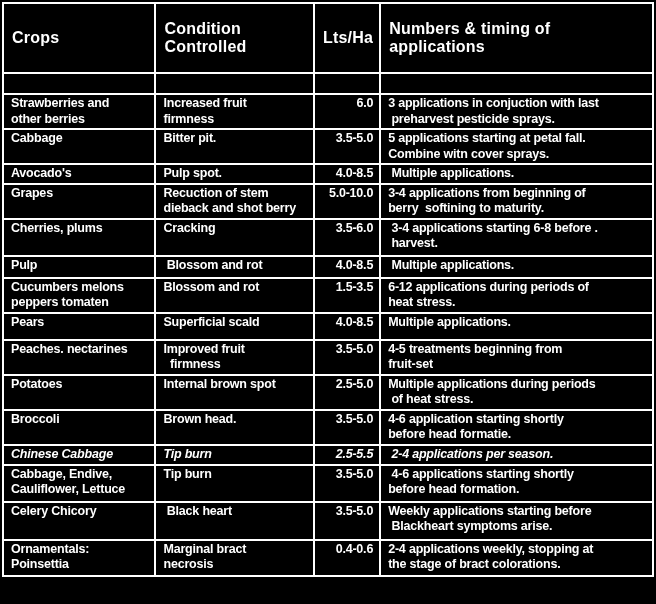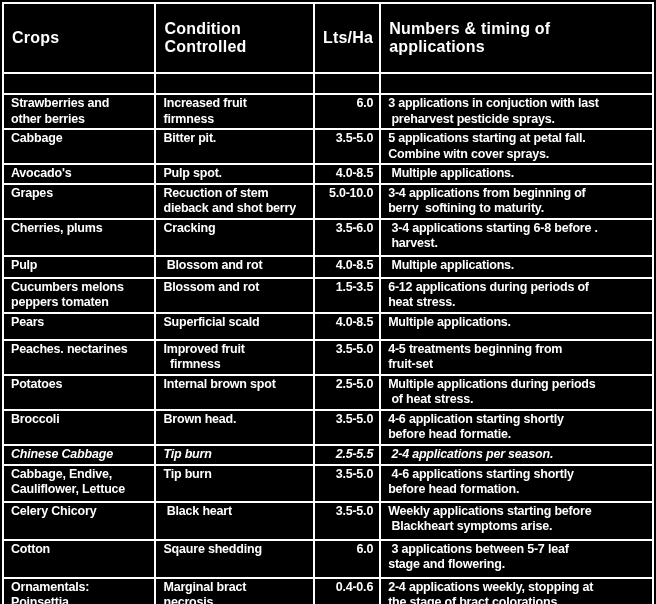--- a/index.html
+++ b/index.html
@@ -172,27 +172,20 @@
     <td> 4-6 applications starting shortly
 before head formation.</td>
   </tr>
   <tr class="rh38">
     <td>Celery Chicory</td>
     <td> Black heart</td>
     <td class="rate">3.5-5.0</td>
     <td>Weekly applications starting before
  Blackheart symptoms arise.</td>
   </tr>
-  <tr class="rh38">
-    <td>Cotton</td>
-    <td>Sqaure shedding</td>
-    <td class="rate">6.0</td>
-    <td> 3 applications between 5-7 leaf
-stage and flowering.</td>
-  </tr>
   <tr class="rh36">
     <td>Ornamentals:
 Poinsettia</td>
     <td>Marginal bract
 necrosis</td>
     <td class="rate">0.4-0.6</td>
     <td>2-4 applications weekly, stopping at
 the stage of bract colorations.</td>
   </tr>
 </tbody>

